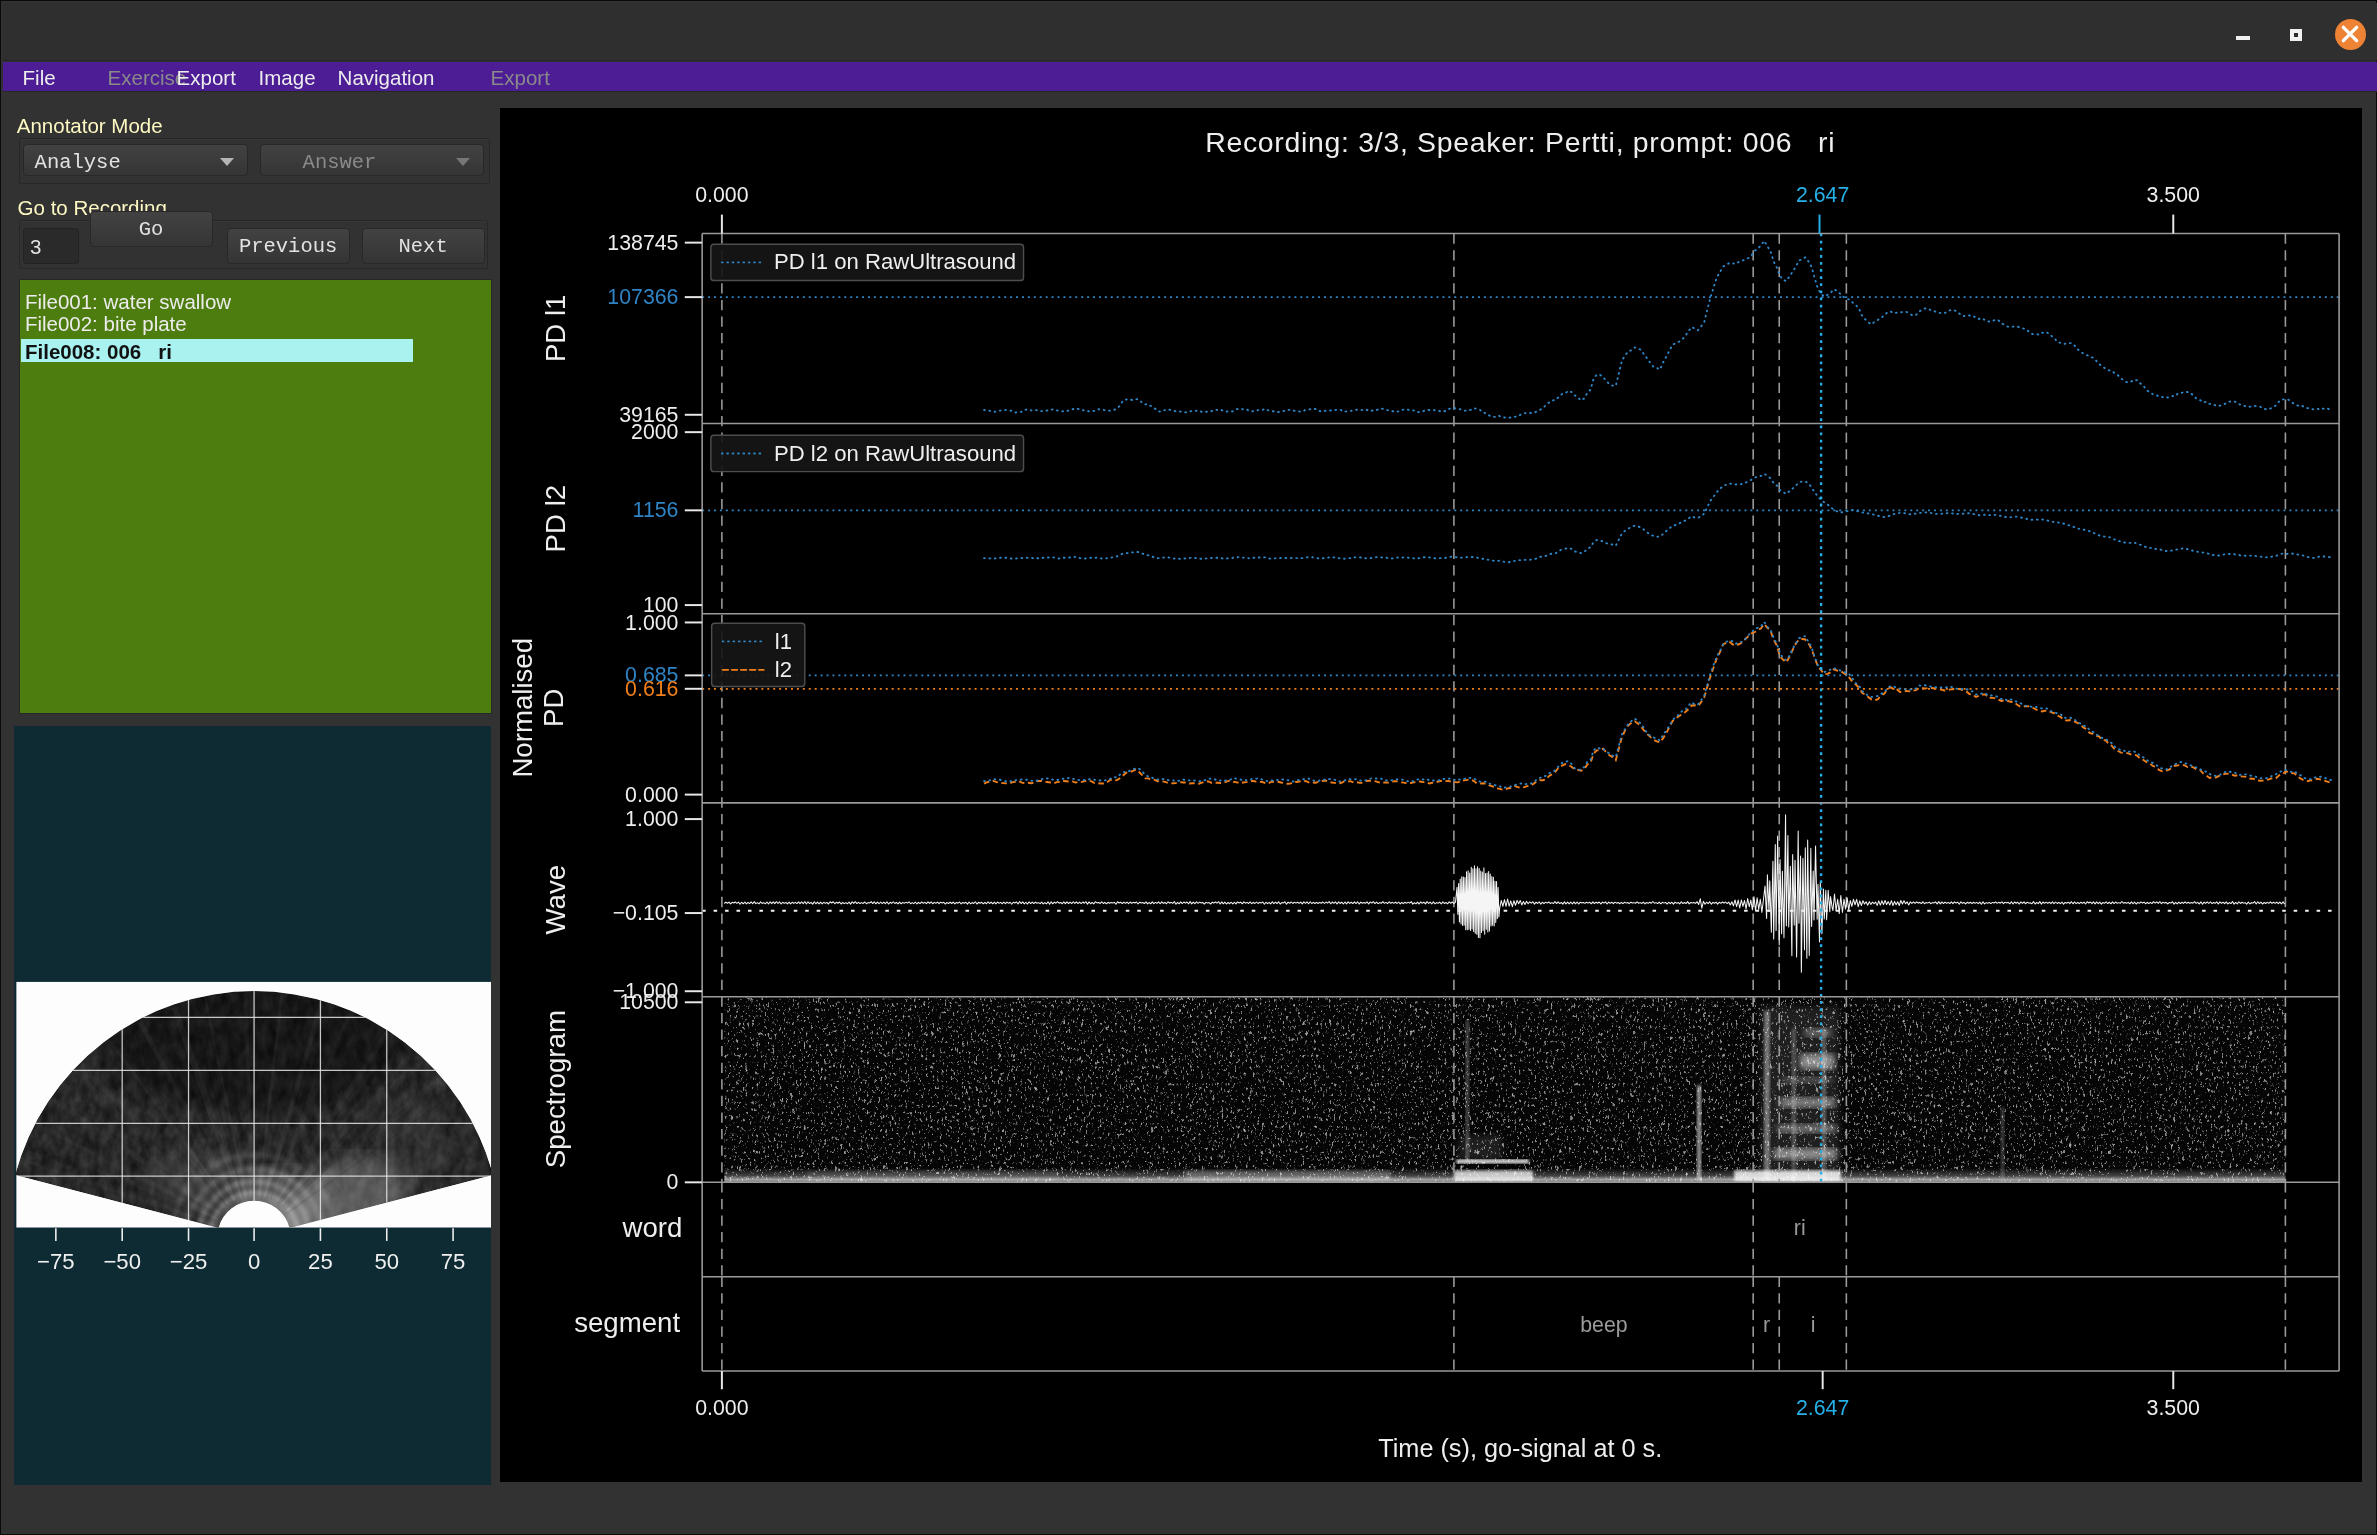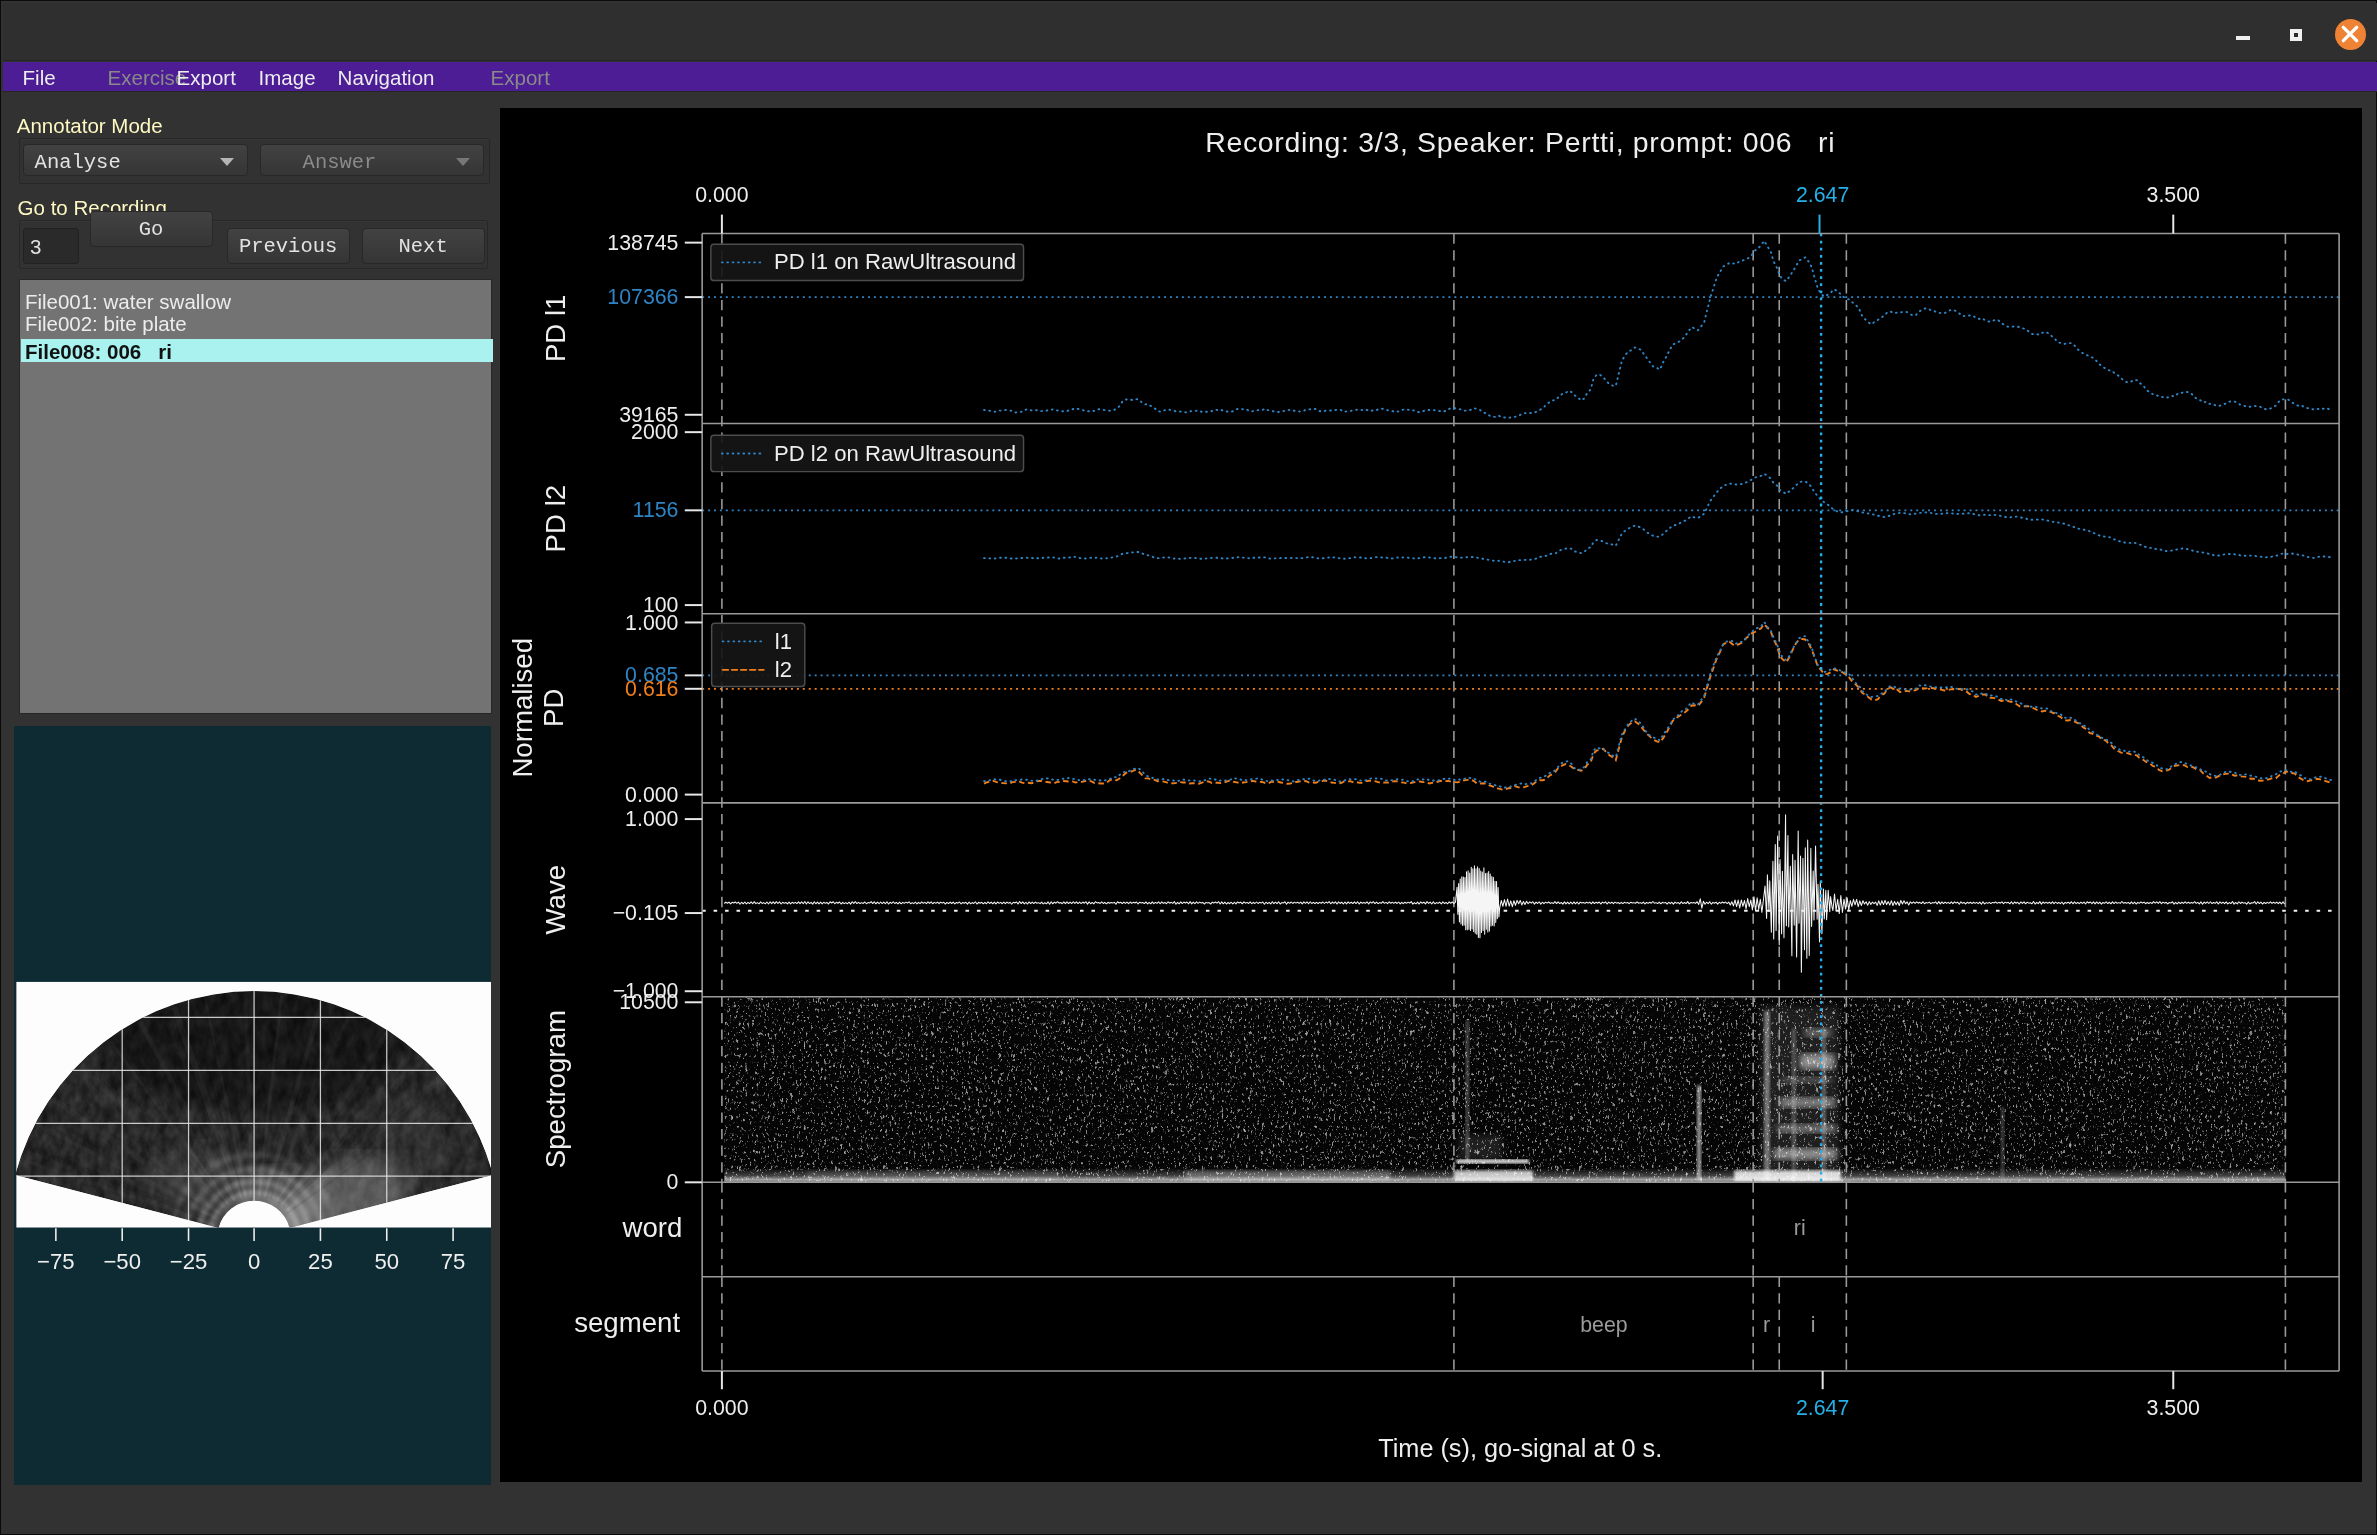--- a/index.html
+++ b/index.html
@@ -19,23 +19,23 @@
 .frame { position:absolute; border:0.8px solid #272727; border-radius:2.4px; box-shadow:0 0.8px 0 #3a3a3a inset; }
 .combo,.btn { position:absolute; background:linear-gradient(#424242,#353535);
   border:0.8px solid #282828; border-radius:4px; color:#e2e2e2; font-size:20.5px;font-family:Liberation Mono, monospace; }
 .combo .t { position:absolute; left:11px; top:5.5px; }
 .combo .a { position:absolute; right:12.6px; top:13.4px; width:0; height:0;
   border-left:7.1px solid transparent; border-right:7.1px solid transparent; border-top:8px solid #b5b5b5; }
 .btn { text-align:center; padding-top:5.5px; }
 .input { position:absolute; background:#2a2a2a; border:0.8px solid #222; border-radius:3.2px;
   color:#e2e2e2; font-size:20.5px; padding:5.5px 0 0 6.3px; }
 #list { position:absolute; left:16.6px; top:186px; width:473px; height:435px;
-  border:0.8px solid #272727; background:#737373; color:#ececec; font-size:20.5px; }
+  border:0.8px solid #272727; background:#4d7c0f; color:#ececec; font-size:20.5px; }
 .li { position:absolute; left:4.7px; }
-#hl { position:absolute; left:0.8px; top:59px; width:472px; height:23px; background:#a9f2f0; }
+#hl { position:absolute; left:0.8px; top:59px; width:392px; height:23px; background:#a9f2f0; }
 #hl span { position:absolute; left:4px; top:0.8px; color:#111; font-weight:bold; }
 #teal { position:absolute; left:12.6px; top:725px; width:477px; height:759px; background:#0e2b34; }
 #fig { position:absolute; left:499px; top:107px; width:1862px; height:1374px; background:#000; }
 </style></head>
 <body>
 <div id="win">
   <div id="titlebar">
     <div class="tbtn" style="left:2233px;top:33px;width:14.2px;height:4px;background:#f0f0f0"></div>
     <div class="tbtn" style="left:2287px;top:26px;width:12px;height:12px;background:#f0f0f0"></div>
     <div class="tbtn" style="left:2291px;top:30px;width:4px;height:4px;background:#2a2a2a"></div>

